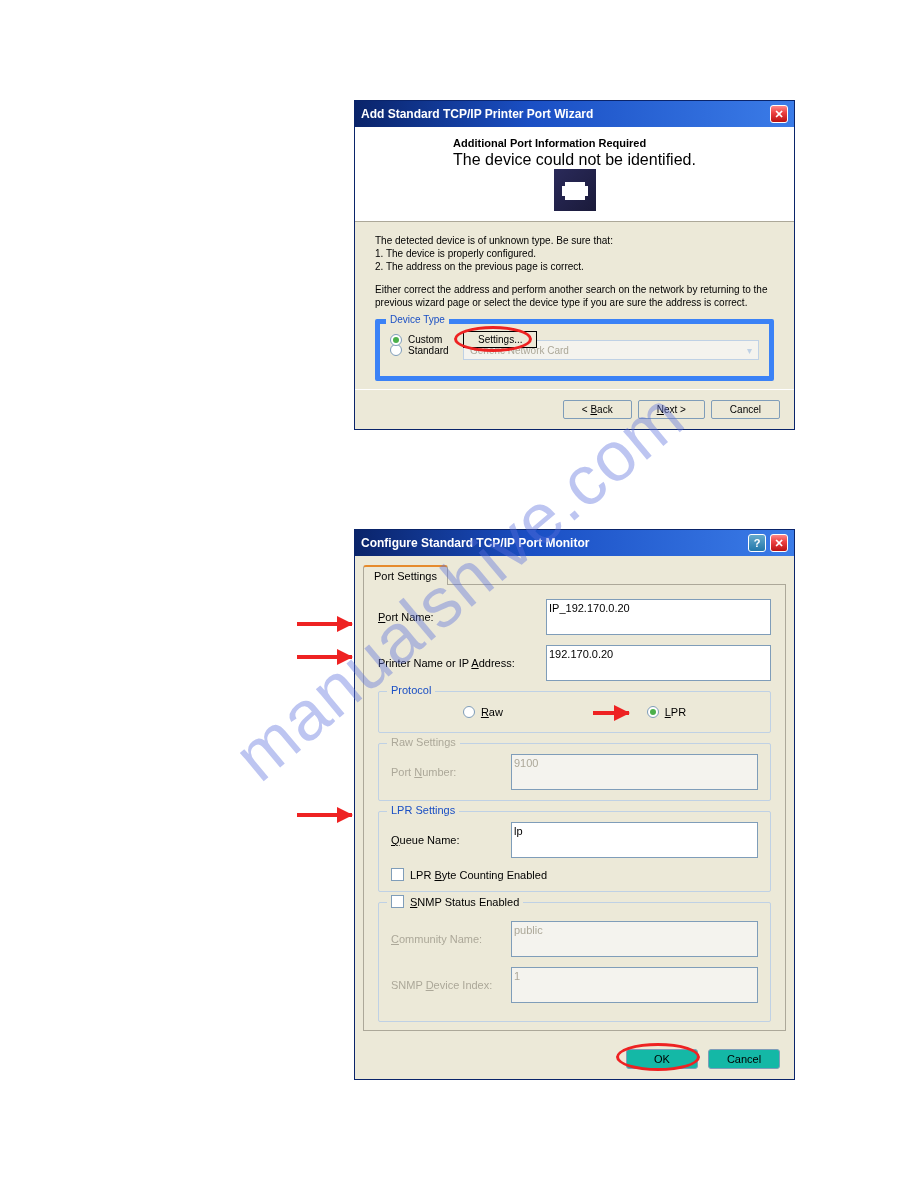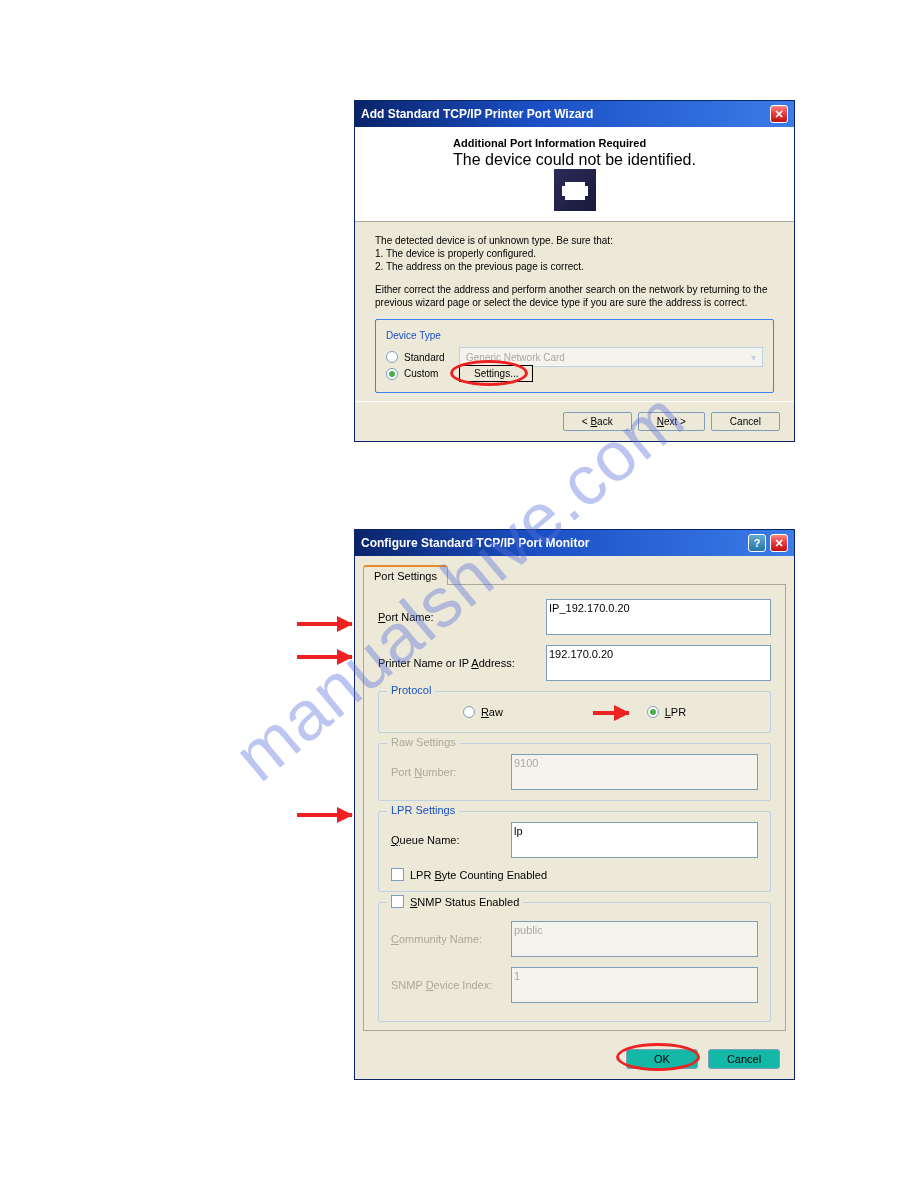--- a/index.html
+++ b/index.html
@@ -95,23 +95,23 @@
       justify-content: center;
     }
     .printer-icon svg { fill: #fff; }
     .body-section {
       padding: 12px 20px 8px 20px;
       font-size: 10px;
       color: #000;
     }
     .body-section p { margin-bottom: 10px; line-height: 1.3; }
     .fieldset {
-      border: 1px solid #3b82f6;
+      border: 5px solid #3b82f6;
       border-radius: 2px;
-      padding: 24px 10px 10px 10px;
+      padding: 4px 10px 10px 10px;
     }
     .fieldset-legend {
       color: #1a4fc4;
       font-size: 10px;
       background: #ece9d8;
       padding: 0 4px;
       margin-left: -4px;
       position: relative;
       top: -14px;
       display: inline-block;
@@ -313,33 +313,33 @@
   </div>
   <div class="body-section">
     <p>
       <span>The detected device is of unknown type.  Be sure that:</span><br>
       <span>1. The device is properly configured.</span><br>
       <span>2.  The address on the previous page is correct.</span>
     </p>
     <p>Either correct the address and perform another search on the network by returning to the previous wizard page or select the device type if you are sure the address is correct.</p>
     <div class="fieldset">
       <span class="fieldset-legend">Device Type</span>
+      <div class="radio-row" style="margin-bottom:0; position:relative;">
+        <span class="radio selected"></span>
+        <span class="radio-label">Custom</span>
+        <button class="settings-btn">Settings...</button>
+        <div class="red-circle" style="left:64px; top:-5px; width:78px; height:26px;"></div>
+      </div>
       <div class="radio-row">
         <span class="radio"></span>
         <span class="radio-label">Standard</span>
         <div class="dropdown">
           <span>Generic Network Card</span>
           <span style="color:#bfd1e5">▾</span>
         </div>
-      </div>
-      <div class="radio-row" style="margin-bottom:0; position:relative;">
-        <span class="radio selected"></span>
-        <span class="radio-label">Custom</span>
-        <button class="settings-btn">Settings...</button>
-        <div class="red-circle" style="left:64px; top:-5px; width:78px; height:26px;"></div>
       </div>
     </div>
   </div>
   <div class="button-row">
     <button class="btn">&lt; <u>B</u>ack</button>
     <button class="btn"><u>N</u>ext &gt;</button>
     <button class="btn">Cancel</button>
   </div>
 </div>
 

